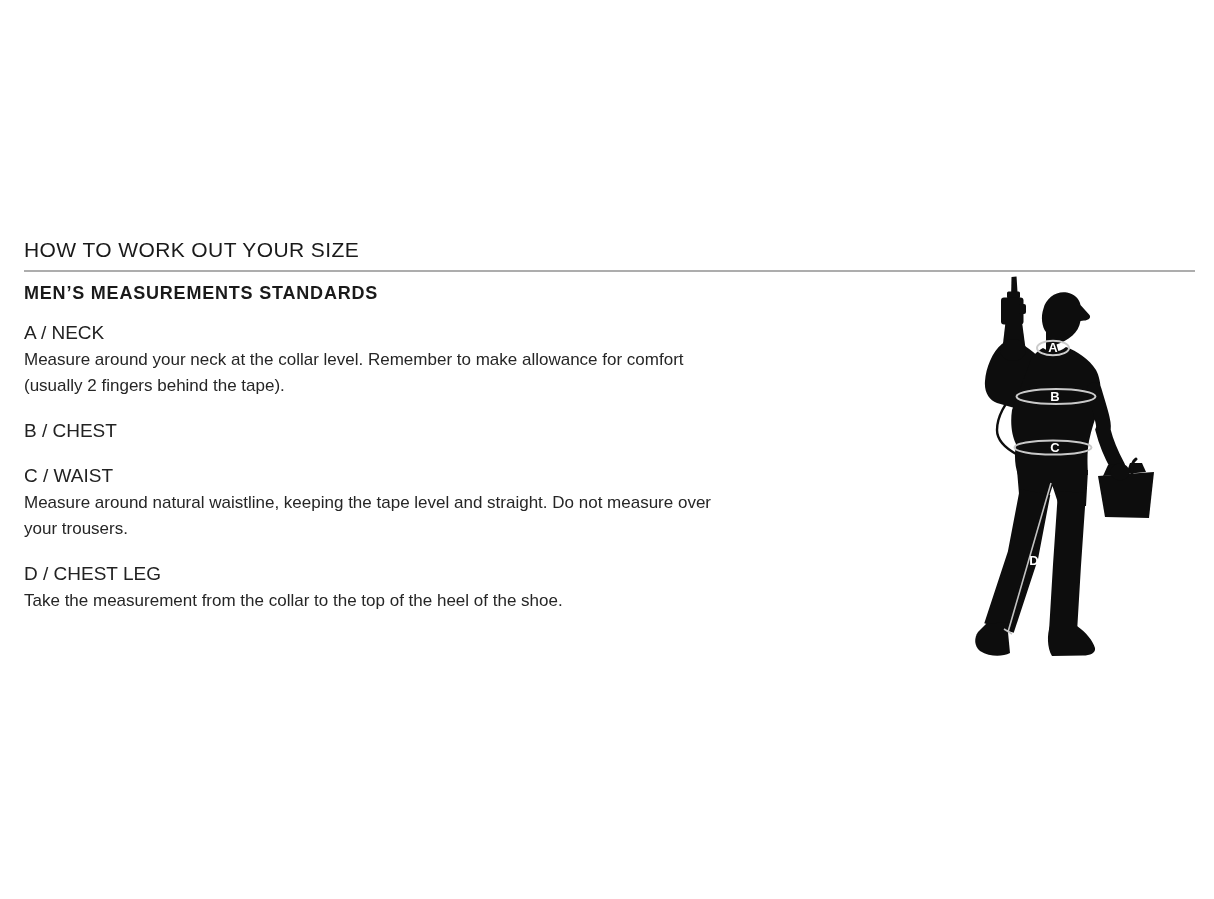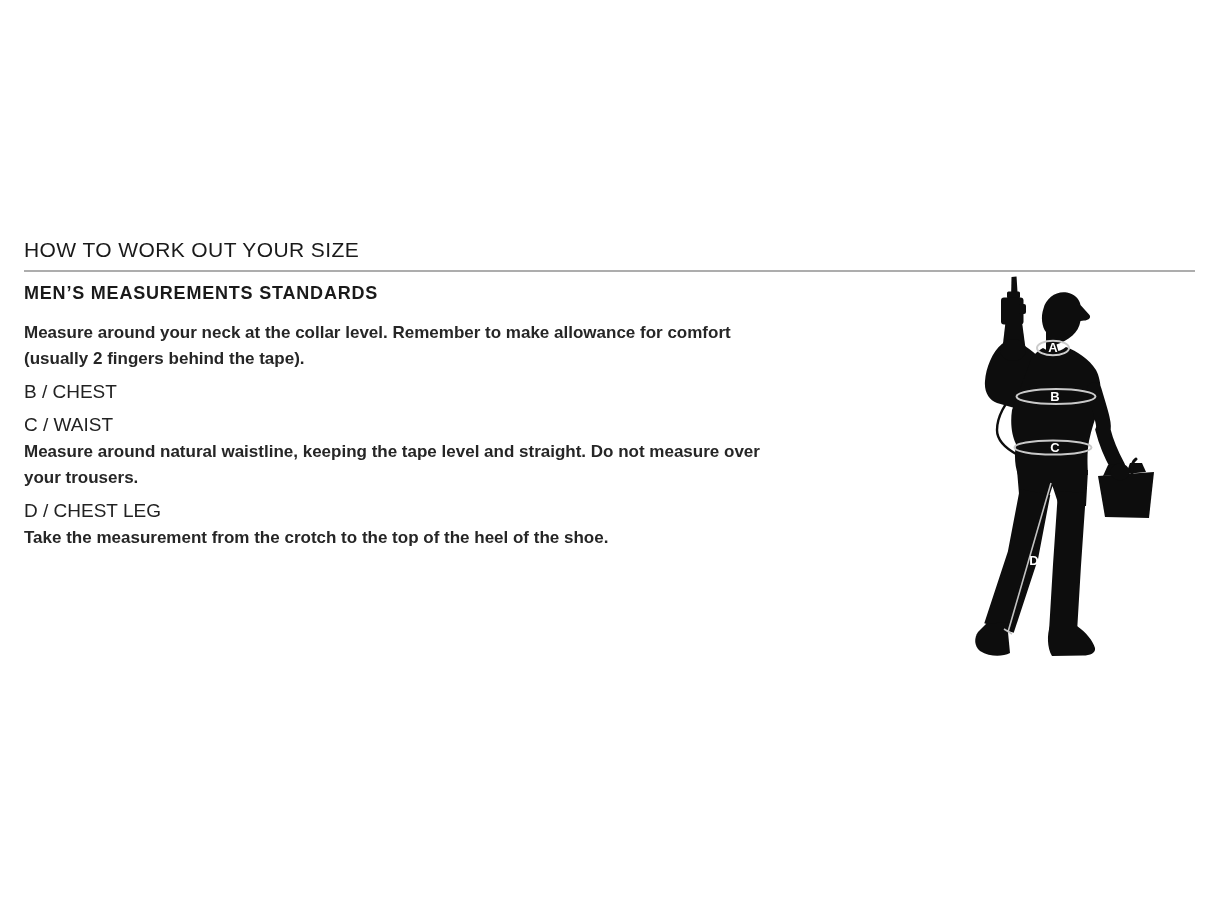--- a/index.html
+++ b/index.html
@@ -31,33 +31,33 @@
     margin:8px 0 0 0;
   }
   .section-title{
     margin:9px 0 0 0;
     font-size:18px;
     font-weight:700;
     line-height:24px;
     letter-spacing:0.8px;
     color:#1a1a1a;
   }
-  .measure-section{margin-top:8px;width:870px;}
+  .measure-section{margin-top:20px;width:870px;}
   .measure-section.first{margin-top:15px;}
   .measure-label{
     margin:0;
     font-size:19px;
     font-weight:400;
     line-height:25px;
     color:#222222;
   }
   .measure-desc{
     margin:2px 0 0 0;
     font-size:17px;
-    font-weight:700;
+    font-weight:400;
     line-height:25.5px;
     color:#262626;
     white-space:pre-line;
   }
   .figure-wrap{
     position:absolute;
     left:940px; top:260px;
     width:274px; height:420px;
   }
   .figure-wrap svg{display:block;}
@@ -71,37 +71,38 @@
 </style>
 </head>
 <body>
 
 <div class="size-guide">
   <h1 class="page-title">HOW TO WORK OUT YOUR SIZE</h1>
   <hr class="divider">
   <h2 class="section-title">MEN’S MEASUREMENTS STANDARDS</h2>
 
   <div class="measure-section first">
+    <p class="measure-label">A / NECK</p>
     <p class="measure-desc">Measure around your neck at the collar level. Remember to make allowance for comfort
 (usually 2 fingers behind the tape).</p>
   </div>
 
   <div class="measure-section">
     <p class="measure-label">B / CHEST</p>
   </div>
 
   <div class="measure-section">
     <p class="measure-label">C / WAIST</p>
     <p class="measure-desc">Measure around natural waistline, keeping the tape level and straight. Do not measure over
 your trousers.</p>
   </div>
 
   <div class="measure-section">
     <p class="measure-label">D / CHEST LEG</p>
-    <p class="measure-desc">Take the measurement from the crotch to the top of the heel of the shoe.</p>
+    <p class="measure-desc">Take the measurement from the collar to the top of the heel of the shoe.</p>
   </div>
 </div>
 
 <div class="figure-wrap">
   <svg width="274" height="420" viewBox="0 0 274 420" xmlns="http://www.w3.org/2000/svg">
     <g fill="#0d0d0d" stroke="none">
 
       <path d="M80,128 C64,142 57,158 57,170 C57,181 67,190 82,197" fill="none" stroke="#0d0d0d" stroke-width="2.4"></path>
 
       <g>

